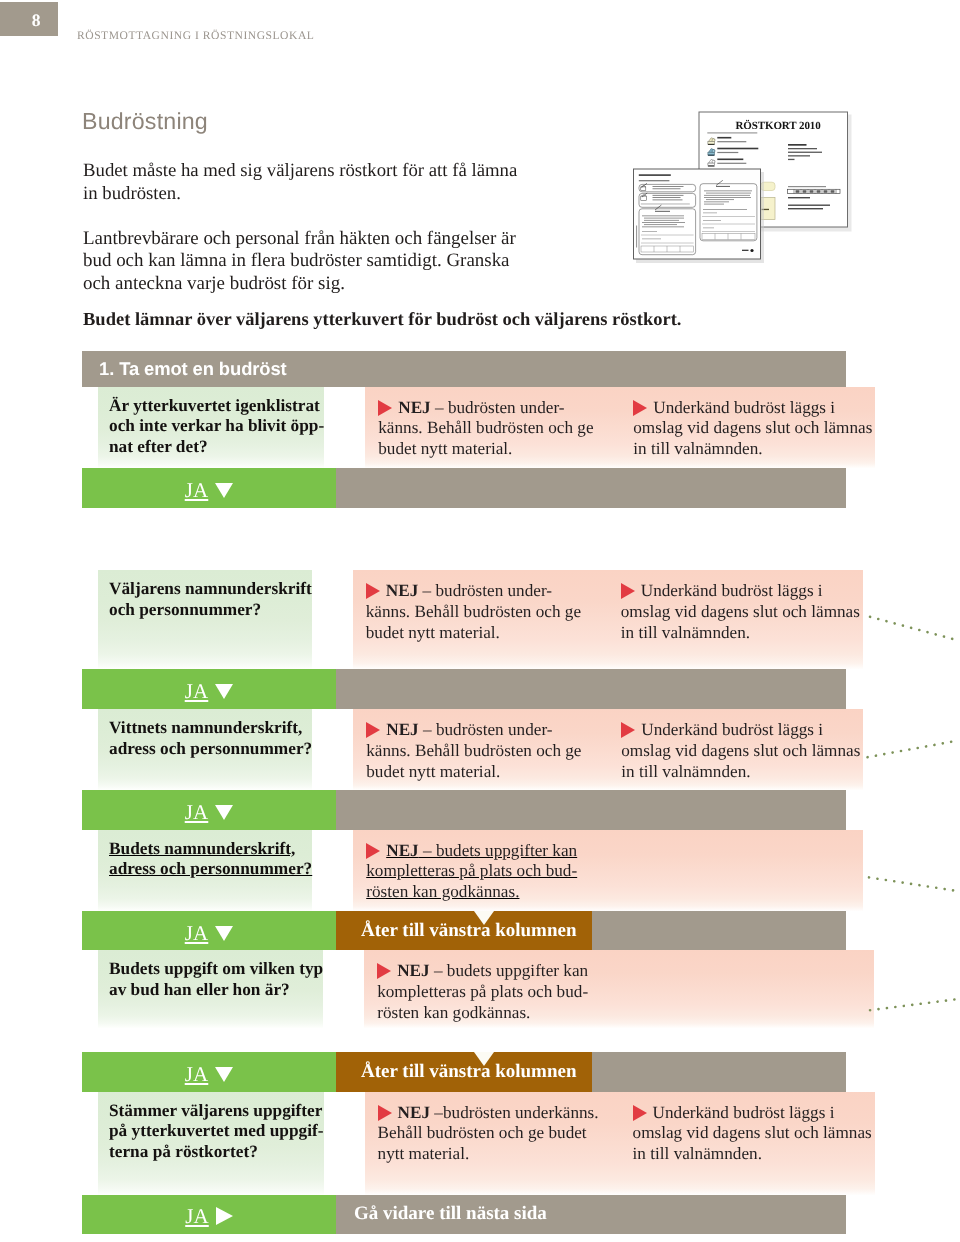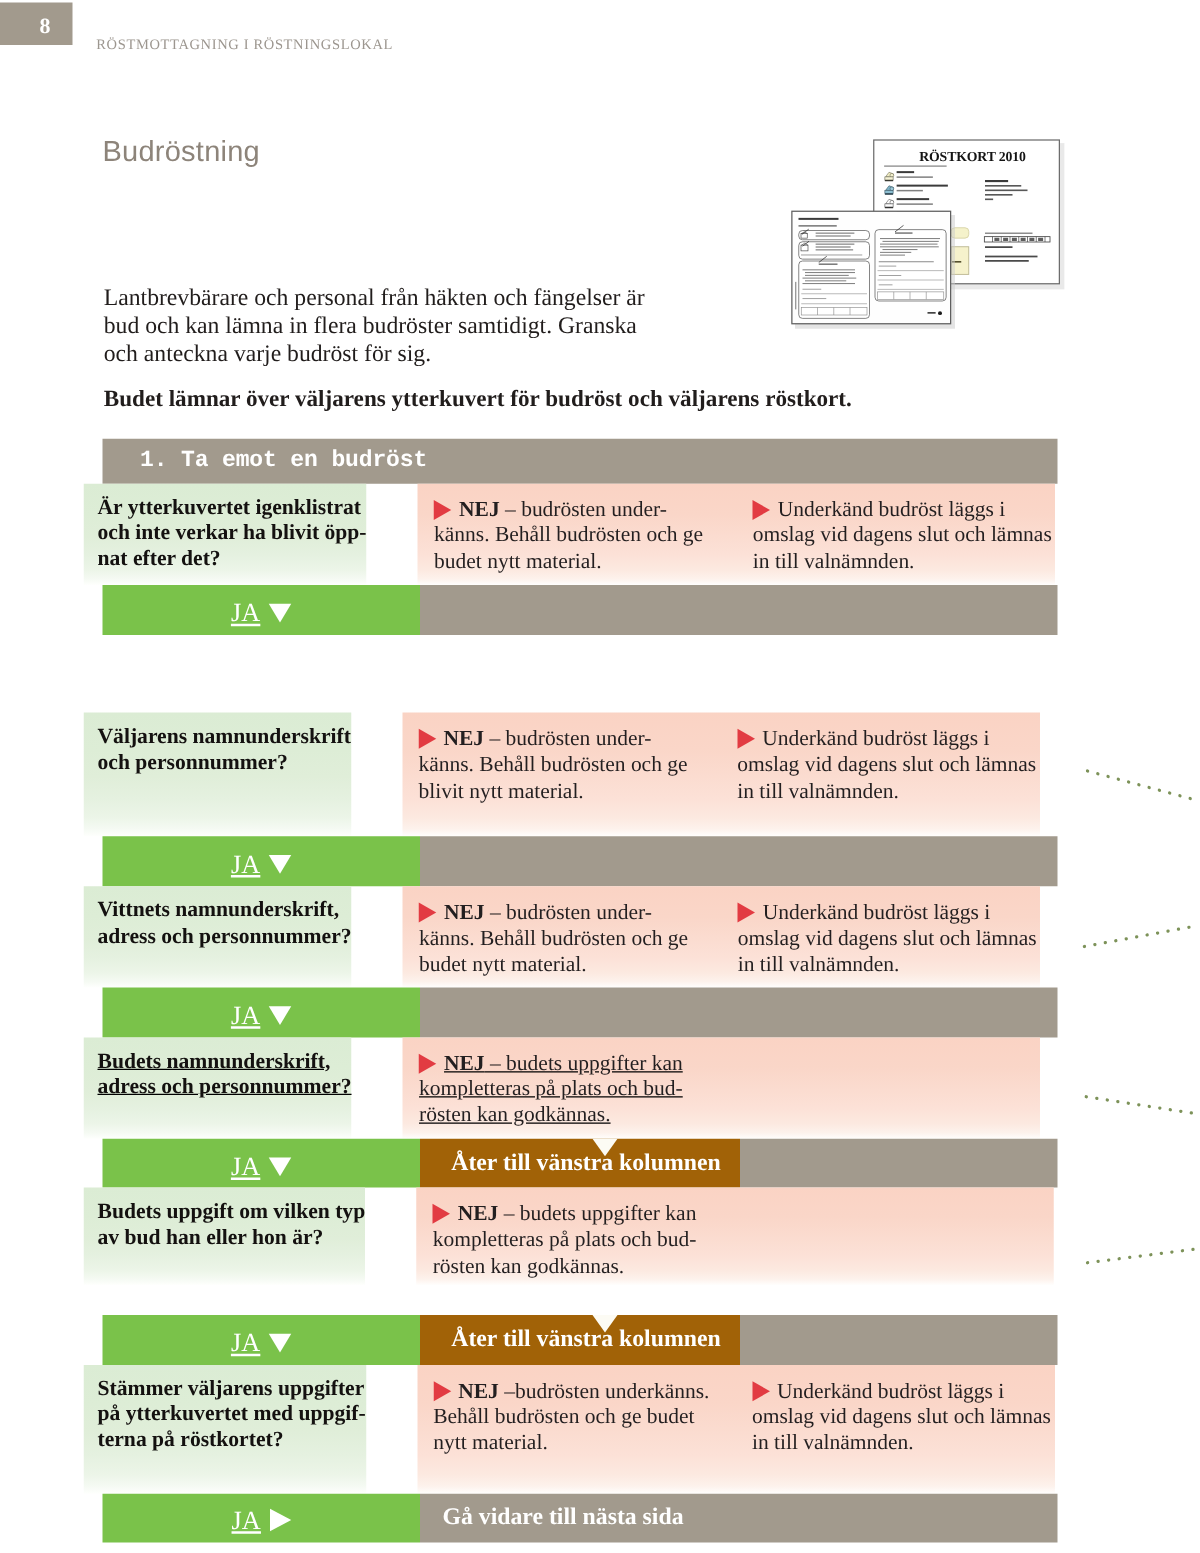--- a/index.html
+++ b/index.html
@@ -20,24 +20,24 @@
   .para{position:absolute;left:83px;color:#211d1c;font-family:"Liberation Serif",serif;white-space:pre;}
   .p1{top:159px;font-size:18.75px;line-height:23px;}
   .p2{top:228px;font-size:18.95px;line-height:22.3px;}
   .p3{top:309px;font-size:18.5px;font-weight:700;line-height:22px;}
 
   
   .photo{position:absolute;left:628px;top:105px;width:250px;height:175px;}
 
   
   .bar{position:absolute;left:82px;width:764px;}
-  .hdrbar{background:#A29A8D;color:#fff;font-family:Liberation Mono, monospace;
-          font-weight:700;font-size:18.4px;padding-left:30px;box-sizing:border-box;white-space:nowrap;
+  .hdrbar{background:#A29A8D;color:#fff;font-family:Liberation Sans, sans-serif;
+          font-weight:700;font-size:18.4px;padding-left:17px;box-sizing:border-box;white-space:nowrap;
           display:flex;align-items:center;letter-spacing:-0.1px;}
-  .row{position:absolute;left:67px;width:764px;display:flex;gap:41px;}
+  .row{position:absolute;left:98px;width:764px;display:flex;gap:41px;}
   .cL{width:254px;background:linear-gradient(180deg,#DBECD4 0%,#DDEDD6 30%,#E0EED9 52%,#E5F1E0 70%,#ECF5E8 85%,#F5FAF3 94%,#FEFFFD 100%);
       box-sizing:border-box;padding-left:11px;padding-top:9px;}
   .cR{width:510px;background:linear-gradient(180deg,#FAD3C4 0%,#FAD6C8 30%,#FBDCD0 52%,#FCE1D7 70%,#FCE9E0 85%,#FDF2EC 94%,#FFFEFD 100%);
       box-sizing:border-box;display:flex;}
   .qtext{font-family:"Liberation Serif",serif;font-weight:700;font-size:17.3px;line-height:20.9px;
          color:#141110;white-space:pre;}
   .atext{font-family:"Liberation Serif",serif;font-size:17.2px;line-height:20.8px;color:#231f20;white-space:pre;}
   .atext b{font-weight:700;}
   .c2{width:260px;padding:11px 4px 0 13px;box-sizing:border-box;}
   .c3{width:250px;padding:11px 2px 0 8px;box-sizing:border-box;}
@@ -68,20 +68,22 @@
   
   .dots{position:absolute;pointer-events:none;}
 </style>
 </head>
 <body>
 
 <div class="page">
   <div class="pagenum">8</div>
   <div class="headtitle">RÖSTMOTTAGNING I RÖSTNINGSLOKAL</div>
   <div class="title">Budröstning</div>
+  <div class="para p1">Budet måste ha med sig väljarens röstkort för att få lämna
+in budrösten.</div>
   <div class="para p2">Lantbrevbärare och personal från häkten och fängelser är
 bud och kan lämna in flera budröster samtidigt. Granska
 och anteckna varje budröst för sig.</div>
   <div class="para p3">Budet lämnar över väljarens ytterkuvert för budröst och väljarens röstkort.</div>
 
   <div class="photo">
   <svg width="250" height="175" viewBox="0 0 250 175" xmlns="http://www.w3.org/2000/svg">
     <defs>
       <linearGradient id="shA" x1="0" y1="0" x2="0.6" y2="1">
         <stop offset="0%" stop-color="#b8b8b8" stop-opacity="0.55"></stop>
@@ -295,21 +297,21 @@
 
   <div class="row" style="top:570px;height:99px;">
     <div class="cL">
       <div class="qtext">Väljarens namnunderskrift
 och personnummer?</div>
     </div>
     <div class="cR">
       <div class="c2">
           <div class="atext"><span class="tri"></span><b>NEJ</b><span> – budrösten under-
 känns. Behåll budrösten och ge
-blivit nytt material.</span></div>
+budet nytt material.</span></div>
         </div>
       <div class="c3">
           <div class="atext"><span class="tri"></span><span>Underkänd budröst läggs i
 omslag vid dagens slut och lämnas
 in till valnämnden.</span></div>
         </div>
     </div>
   </div>
   <div class="jabar" style="top:669px;height:40px;">
     <div class="jaL">

